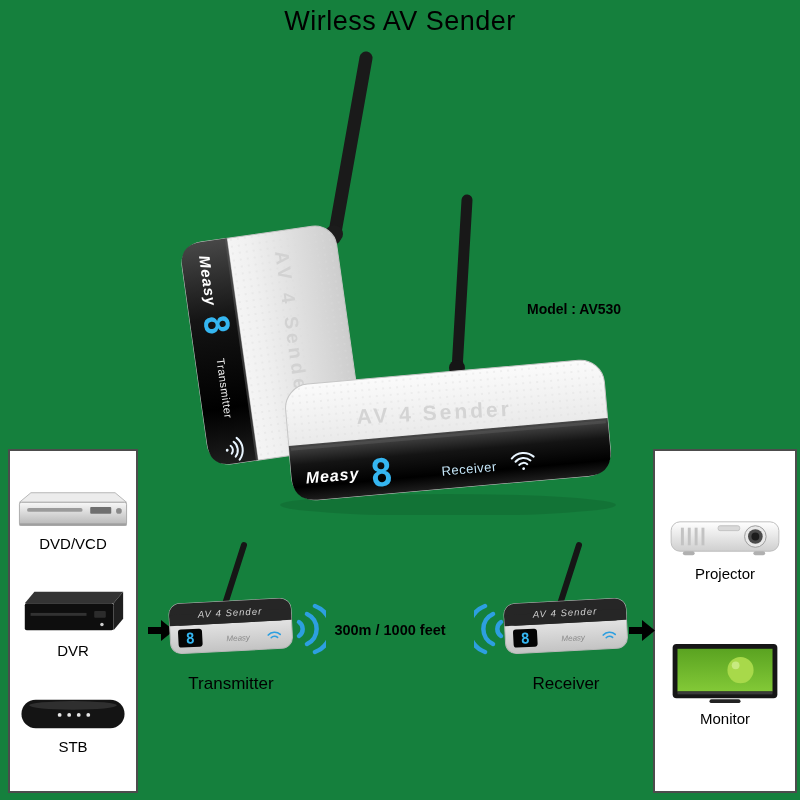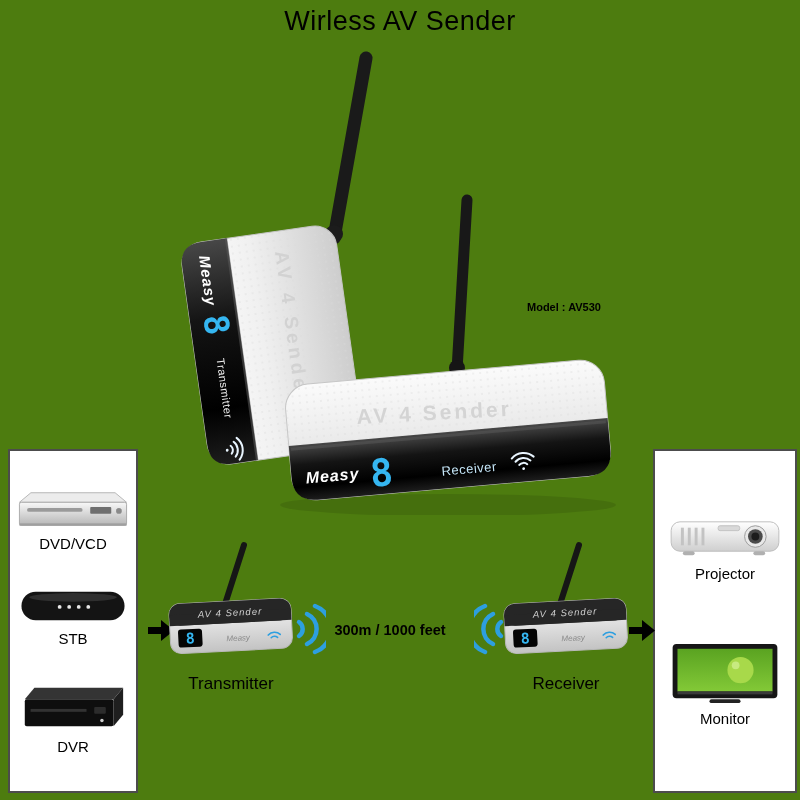--- a/index.html
+++ b/index.html
@@ -1,21 +1,21 @@
 <!DOCTYPE html>
 <html><head>
 <meta charset="utf-8">
 <style>
   * { margin:0; padding:0; box-sizing:border-box; }
   html,body { background:#ffffff; }
   body { width:800px; height:800px; font-family:"Liberation Sans",sans-serif; }
-  .canvas { position:relative; width:800px; height:800px; background:#4d7c0f; overflow:hidden; }
+  .canvas { position:relative; width:800px; height:800px; background:#15803d; overflow:hidden; }
   .abs { position:absolute; }
   .title { top:6px; left:0; width:800px; text-align:center; font-size:27px; color:#000; letter-spacing:0.5px; }
-  .model { left:527px; top:301px; font-size:11px; font-weight:bold; color:#000;text-align:right; }
+  .model { left:527px; top:301px; font-size:14px; font-weight:bold; color:#000;text-align:right; }
   .box { border:2px solid #4c4c4c; background:#fff; display:flex; flex-direction:column; justify-content:space-evenly; align-items:center; padding:4px 0; }
   .item { display:flex; flex-direction:column; align-items:center; gap:5px; }
   .caption { font-size:15px; color:#000; text-align:center; line-height:1.1; }
   .devcap { font-size:17px; color:#000; text-align:center; }
   .dist { font-size:14.5px; font-weight:bold; color:#000; text-align:center; }
   svg { display:block; }
 </style>
 </head>
 <body>
 
@@ -107,40 +107,40 @@
         <polygon points="16,6 104,6 116,16 4,16" fill="#ececec" stroke="#b5b5b5"></polygon>
         <rect x="4" y="16" width="112" height="24" rx="2" fill="url(#gDvd)" stroke="#a9a9a9"></rect>
         <rect x="12" y="22" width="58" height="4" rx="2" fill="#9a9a9a"></rect>
         <rect x="78" y="21" width="22" height="7" rx="1" fill="#6f6f6f"></rect>
         <circle cx="108" cy="25" r="3" fill="#8a8a8a"></circle>
         <rect x="4" y="38" width="112" height="2.5" fill="#9f9f9f"></rect>
       </svg>
       <div class="caption">DVD/VCD</div>
     </div>
     <div class="item">
+      <svg width="118" height="54" viewBox="0 0 120 56">
+        <polygon points="20,8 112,8 102,20 10,20" fill="#343434"></polygon>
+        <polygon points="102,20 112,8 112,36 102,48" fill="#1f1f1f"></polygon>
+        <rect x="10" y="20" width="92" height="28" rx="2" fill="#0e0e0e"></rect>
+        <rect x="16" y="30" width="58" height="3" fill="#323232"></rect>
+        <rect x="82" y="28" width="12" height="7" rx="1" fill="#2c2c2c"></rect>
+        <circle cx="90" cy="42" r="1.8" fill="#cfcfcf"></circle>
+      </svg>
+      <div class="caption">DVR</div>
+    </div>
+    <div class="item">
       <svg width="114" height="42" viewBox="0 0 116 44">
         <rect x="4" y="8" width="108" height="30" rx="15" fill="#141414"></rect>
         <ellipse cx="58" cy="14" rx="46" ry="4.5" fill="#454545" opacity="0.55"></ellipse>
         <circle cx="44" cy="24" r="2" fill="#e8e8e8"></circle>
           <circle cx="54" cy="24" r="2" fill="#e8e8e8"></circle>
         <circle cx="64" cy="24" r="2" fill="#e8e8e8"></circle>
           <circle cx="74" cy="24" r="2" fill="#e8e8e8"></circle>
       </svg>
       <div class="caption">STB</div>
-    </div>
-    <div class="item">
-      <svg width="118" height="54" viewBox="0 0 120 56">
-        <polygon points="20,8 112,8 102,20 10,20" fill="#343434"></polygon>
-        <polygon points="102,20 112,8 112,36 102,48" fill="#1f1f1f"></polygon>
-        <rect x="10" y="20" width="92" height="28" rx="2" fill="#0e0e0e"></rect>
-        <rect x="16" y="30" width="58" height="3" fill="#323232"></rect>
-        <rect x="82" y="28" width="12" height="7" rx="1" fill="#2c2c2c"></rect>
-        <circle cx="90" cy="42" r="1.8" fill="#cfcfcf"></circle>
-      </svg>
-      <div class="caption">DVR</div>
     </div>
   </div>
 
   <div class="abs box" style="left:653px;top:449px;width:144px;height:344px">
     <div class="item">
       <svg width="120" height="47" viewBox="0 0 122 48">
         <defs>
             <linearGradient id="gProj" x1="0" y1="0" x2="0" y2="1">
           <stop offset="0" stop-color="#ffffff"></stop>
               <stop offset="1" stop-color="#cfcfcf"></stop>

